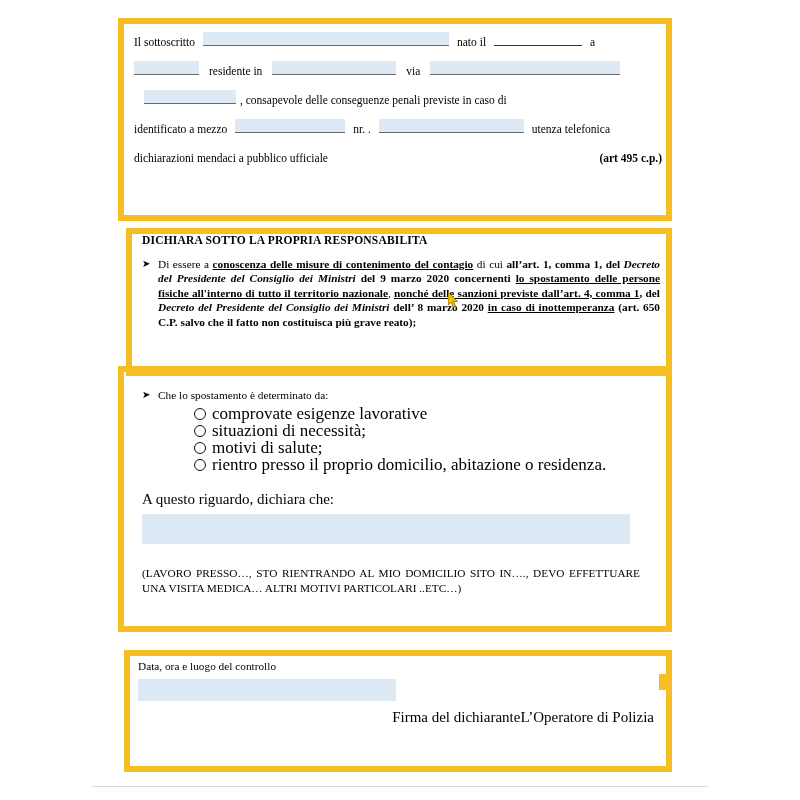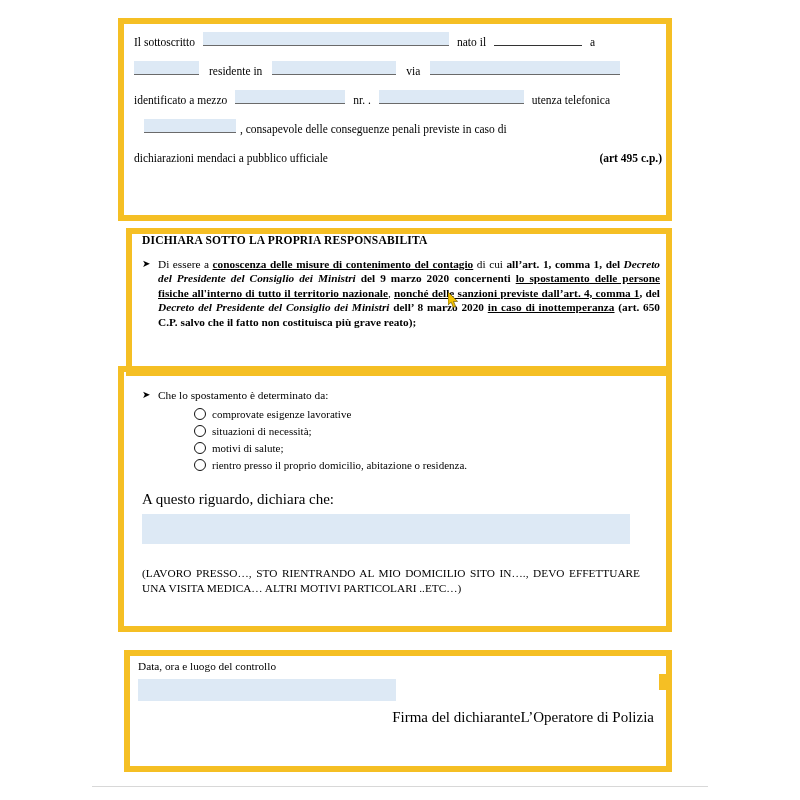--- a/index.html
+++ b/index.html
@@ -103,21 +103,21 @@
   .b { font-weight: bold; }
   .bu { font-weight: bold; text-decoration: underline; }
   .biu { font-weight: bold; font-style: italic; }
 
   
   #sec3 { left: 24px; top: 388px; width: 510px; }
   .opt-list { margin: 4px 0 0 52px; }
   .opt {
     display: flex;
     align-items: center;
-    font-size: 11px;
+    font-size: 17px;
     line-height: 16px;
     margin-bottom: 1px;
   }
   .radio {
     width: 10px; height: 10px;
     border: 1.3px solid #111;
     border-radius: 50%;
     margin-right: 6px;
     background: #fff;
     flex: 0 0 10px;
@@ -195,30 +195,30 @@
 
       <div class="row ln">
         <span class="fill" style="width:65px;margin-right:10px;"></span>
         <span>residente  in</span>
         <span class="fill" style="width:124px;margin:0 10px;"></span>
         <span>via</span>
         <span class="fill" style="width:190px;margin-left:10px;"></span>
       </div>
 
       <div class="row ln">
+        <span class="fill" style="width:92px;margin-left:10px;"></span>
+        <span style="margin-left:4px;">,  consapevole  delle  conseguenze  penali  previste  in  caso  di</span>
+      </div>
+
+      <div class="row ln">
         <span>identificato a mezzo</span>
         <span class="fill" style="width:110px;margin:0 8px;"></span>
         <span>nr. .</span>
         <span class="fill" style="width:145px;margin:0 8px;"></span>
         <span>utenza telefonica</span>
-      </div>
-
-      <div class="row ln">
-        <span class="fill" style="width:92px;margin-left:10px;"></span>
-        <span style="margin-left:4px;">,  consapevole  delle  conseguenze  penali  previste  in  caso  di</span>
       </div>
 
       <div class="row ln" style="margin-top:14px;justify-content:space-between;">
         <span>dichiarazioni mendaci a pubblico ufficiale </span>
         <span class="b">(art 495 c.p.)</span>
       </div>
     </div>
 
     <div class="sec" id="sec2">
       <div class="dich-title">DICHIARA SOTTO LA PROPRIA RESPONSABILITA</div>

